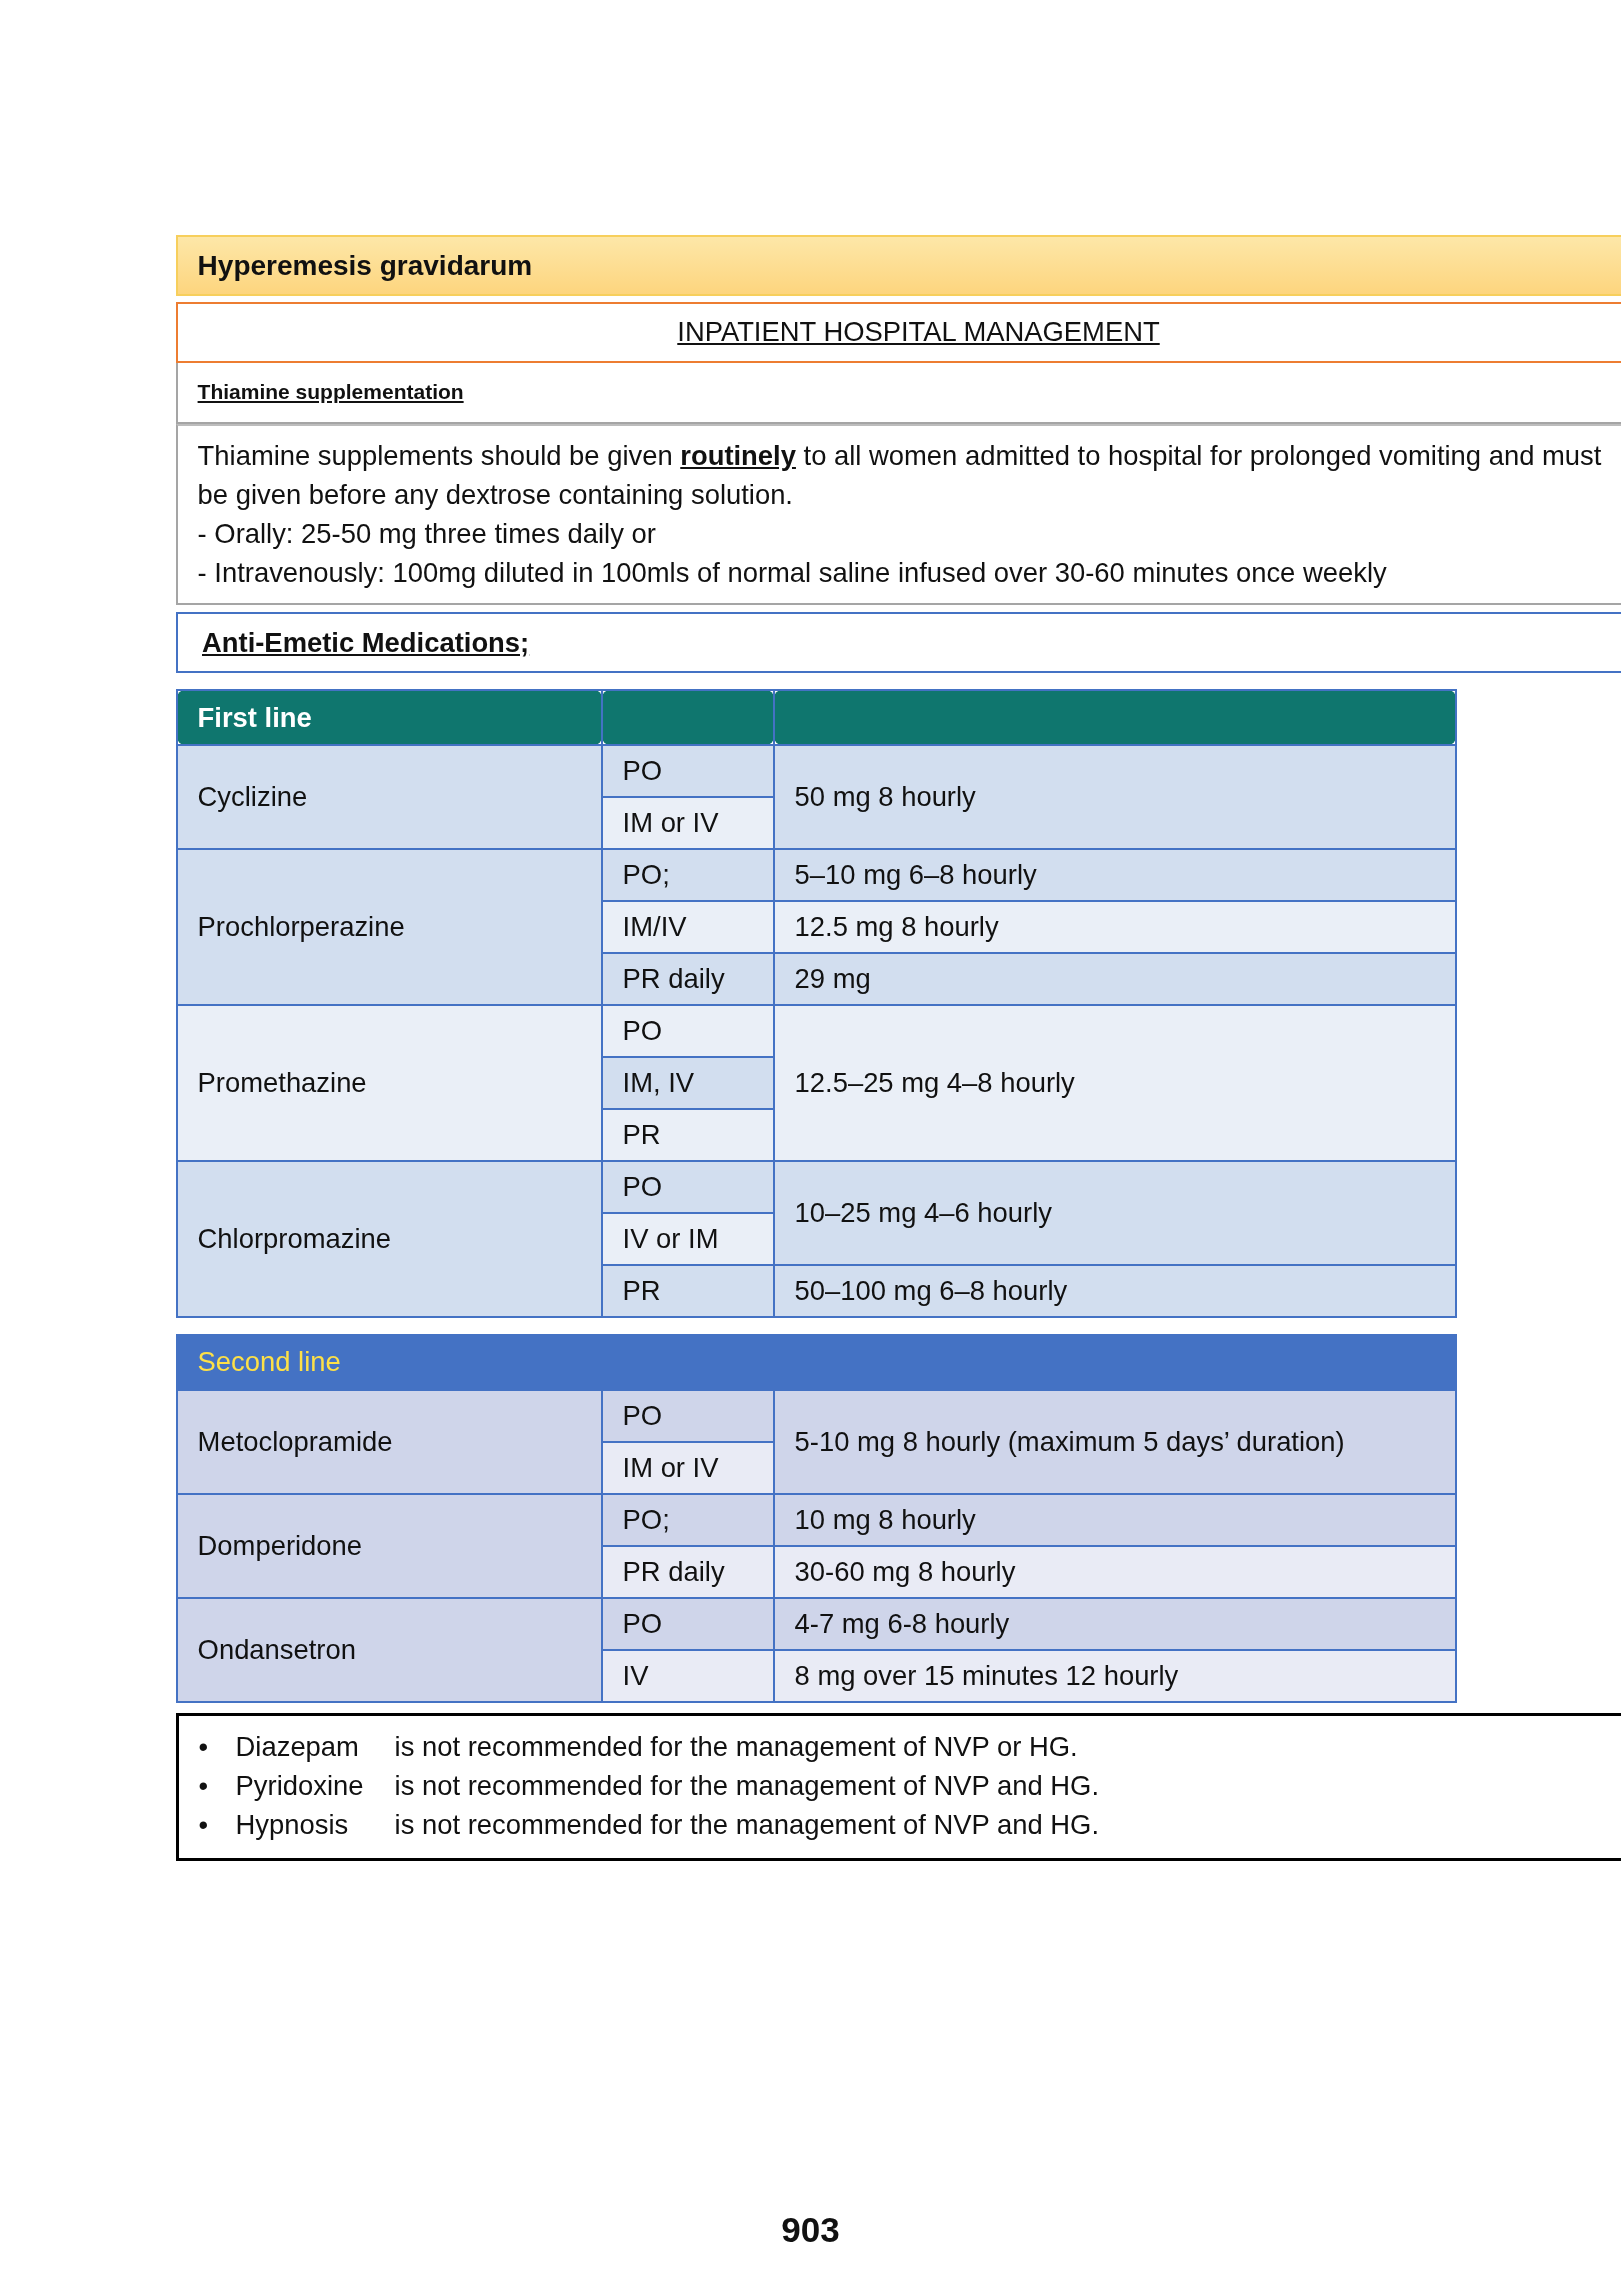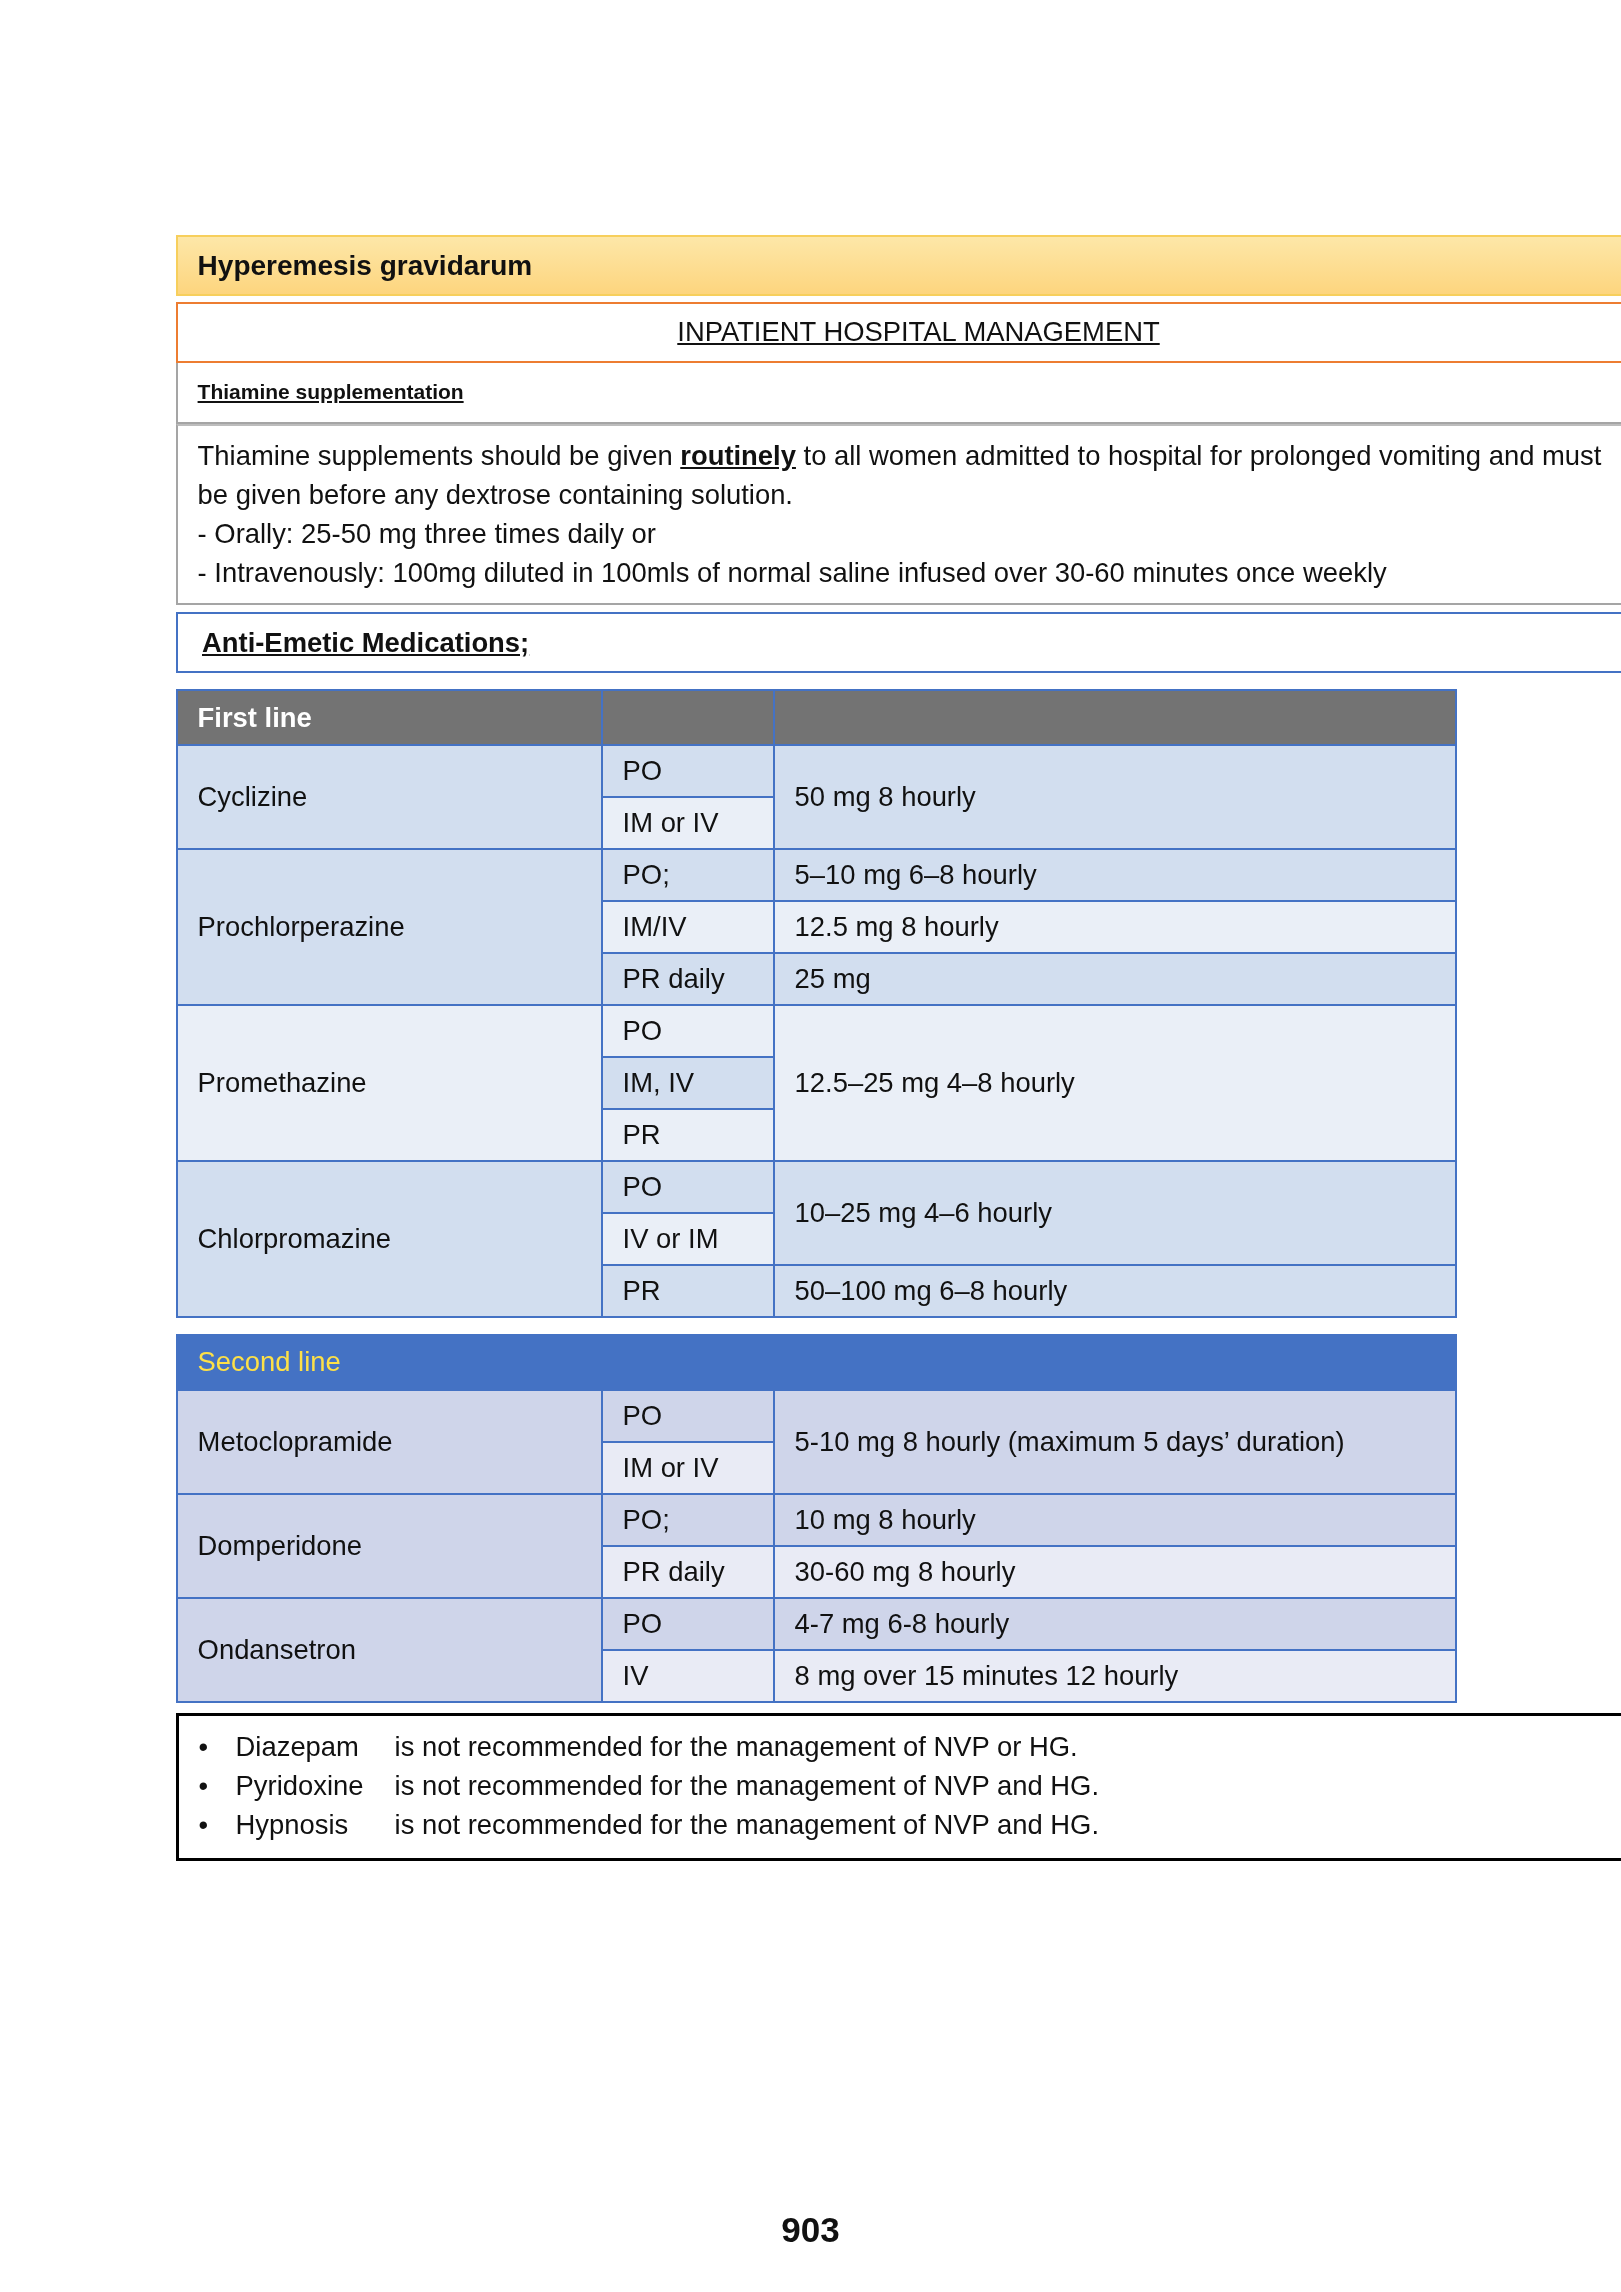--- a/index.html
+++ b/index.html
@@ -9,21 +9,21 @@
   .title-bar { height: 61px; background: linear-gradient(#fde7a8, #fdd57e); border: 2px solid #f7cf5c; display: flex; align-items: center; padding-left: 19.6px; font-weight: bold; font-size: 28px; }
   .inpatient { margin-top: 5.9px; height: 61px; border: 2.9px solid #ed7d31; display: flex; align-items: center; justify-content: center; font-size: 27.4px; text-decoration: underline; }
   .thiamine-head { height: 61px; border: 2.9px solid #a5a5a5; border-top: none; display: flex; align-items: center; padding-left: 19.6px; font-weight: bold; font-size: 21px; text-decoration: underline; }
   .thiamine-body { border: 2.9px solid #a5a5a5; border-top: 2.9px solid #bdbdbd; padding: 9.8px 19.6px 11.8px 19.6px; font-size: 27.4px; line-height: 39px; }
   .thiamine-body .em { font-weight: bold; text-decoration: underline; }
   .anti-head { margin-top: 7px; height: 61px; border: 2.9px solid #4472c4; display: flex; align-items: center; padding-left: 24px; font-weight: bold; font-size: 27.4px; text-decoration: underline; }
   table { border-collapse: collapse; width: 1279px; table-layout: fixed; font-size: 27.4px; }
   td { border: 2.9px solid #4472c4; padding: 0 0 0 19.6px; vertical-align: middle; height: 50px; }
   col.c1 { width: 425px; } col.c2 { width: 172px; } col.c3 { width: 682px; }
   .t1 { margin-top: 15.7px; }
-  .t1 .hdr td { background: #737373; color: #fff; font-weight: bold; height: 53px; }
+  .t1 .hdr td { background: #0f766e; color: #fff; font-weight: bold; height: 53px; border-radius: 8px; }
   .t1 .d { background: #d2deef; }
   .t1 .l { background: #eaeff7; }
   .t2 { margin-top: 15.7px; }
   .t2 .hdr td { background: #4472c4; color: #fde047; font-weight: normal; height: 53px; }
   .t2 .d { background: #cfd5ea; }
   .t2 .l { background: #e9ebf5; }
   .notes { margin-top: 9.8px; border: 3.9px solid #000; padding: 11.8px 19.6px 13.7px 19.6px; font-size: 27.4px; line-height: 39px; }
   .note-row { display: flex; }
   .bullet { width: 37px; }
   .drug { width: 159px; }
@@ -70,21 +70,21 @@
           <td class="d" rowspan="3">Prochlorperazine</td>
           <td class="d">PO;</td>
           <td class="d">5–10 mg 6–8 hourly</td>
         </tr>
     <tr>
           <td class="l">IM/IV</td>
           <td class="l">12.5 mg 8 hourly</td>
         </tr>
     <tr>
           <td class="d">PR daily</td>
-          <td class="d">25 mg</td>
+          <td class="d">29 mg</td>
         </tr>
 
     <tr>
           <td class="l" rowspan="3">Promethazine</td>
           <td class="l">PO</td>
           <td class="l" rowspan="3">12.5–25 mg 4–8 hourly</td>
         </tr>
     <tr>
           <td class="d">IM, IV</td>
         </tr>

